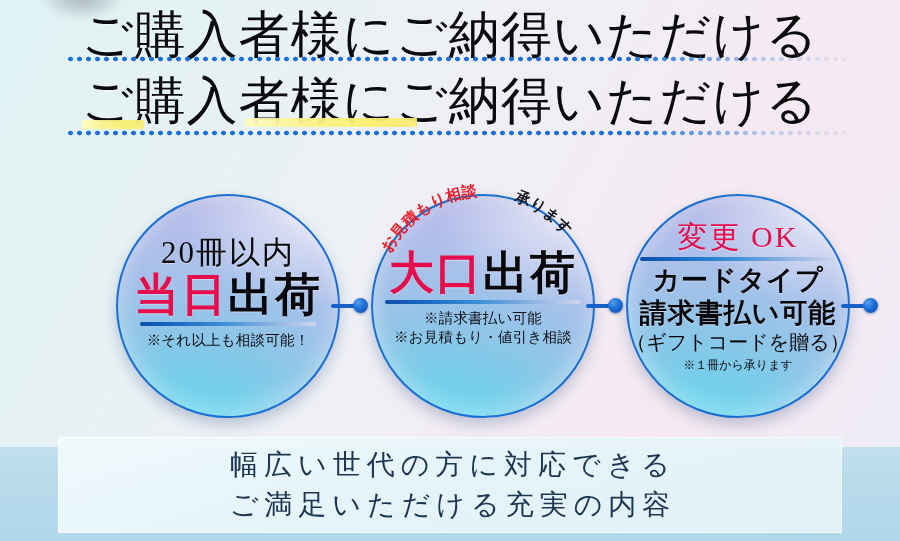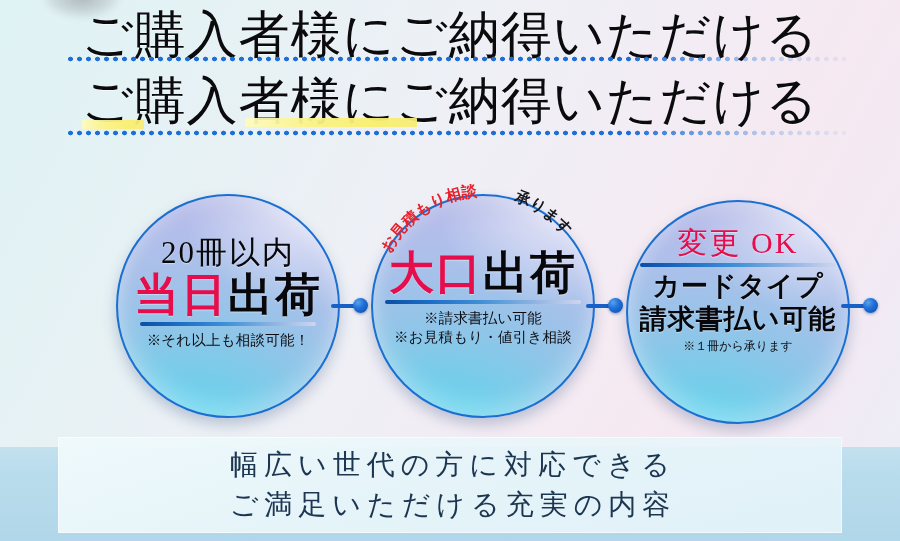--- a/index.html
+++ b/index.html
@@ -124,21 +124,21 @@
     position: absolute;
     inset: 0;
     border-radius: 50%;
     background:
       radial-gradient(ellipse 90% 70% at 86% 8%, rgba(255,255,255,.62) 0%, rgba(255,255,255,.28) 34%, rgba(255,255,255,0) 62%);
     pointer-events: none;
   }
 
   .c1 { left: 88px;  top: 2px; }
   .c2 { left: 343px; top: 2px; }
-  .c3 { left: 598px; top: 8px; }
+  .c3 { left: 598px; top: 2px; }
 
   .c-inner {
     position: absolute;
     inset: 0;
     border-radius: 50%;
     z-index: 2;
     display: flex;
     flex-direction: column;
     align-items: center;
     text-align: center;
@@ -353,20 +353,21 @@
         <div class="c-note">※お見積もり・値引き相談</div>
       </div>
     </div>
 
     <div class="circle c3">
       <div class="c-inner" style="padding-top:25px;">
         <div class="c3-hd">変更 OK</div>
         <div class="c-rule w200" style="margin:4px 0 3px 0;"></div>
         <div class="c3-l">カードタイプ</div>
         <div class="c3-l">請求書払い可能</div>
+        <div class="c3-paren">（ギフトコードを贈る）</div>
         <div class="c3-note">※１冊から承ります</div>
       </div>
     </div>
 
   </div>
 
   <div class="bottom-band">
     <div class="bottom-box">
       <div class="bb-line">幅広い世代の方に対応できる</div>
       <div class="bb-line">ご満足いただける充実の内容</div>

